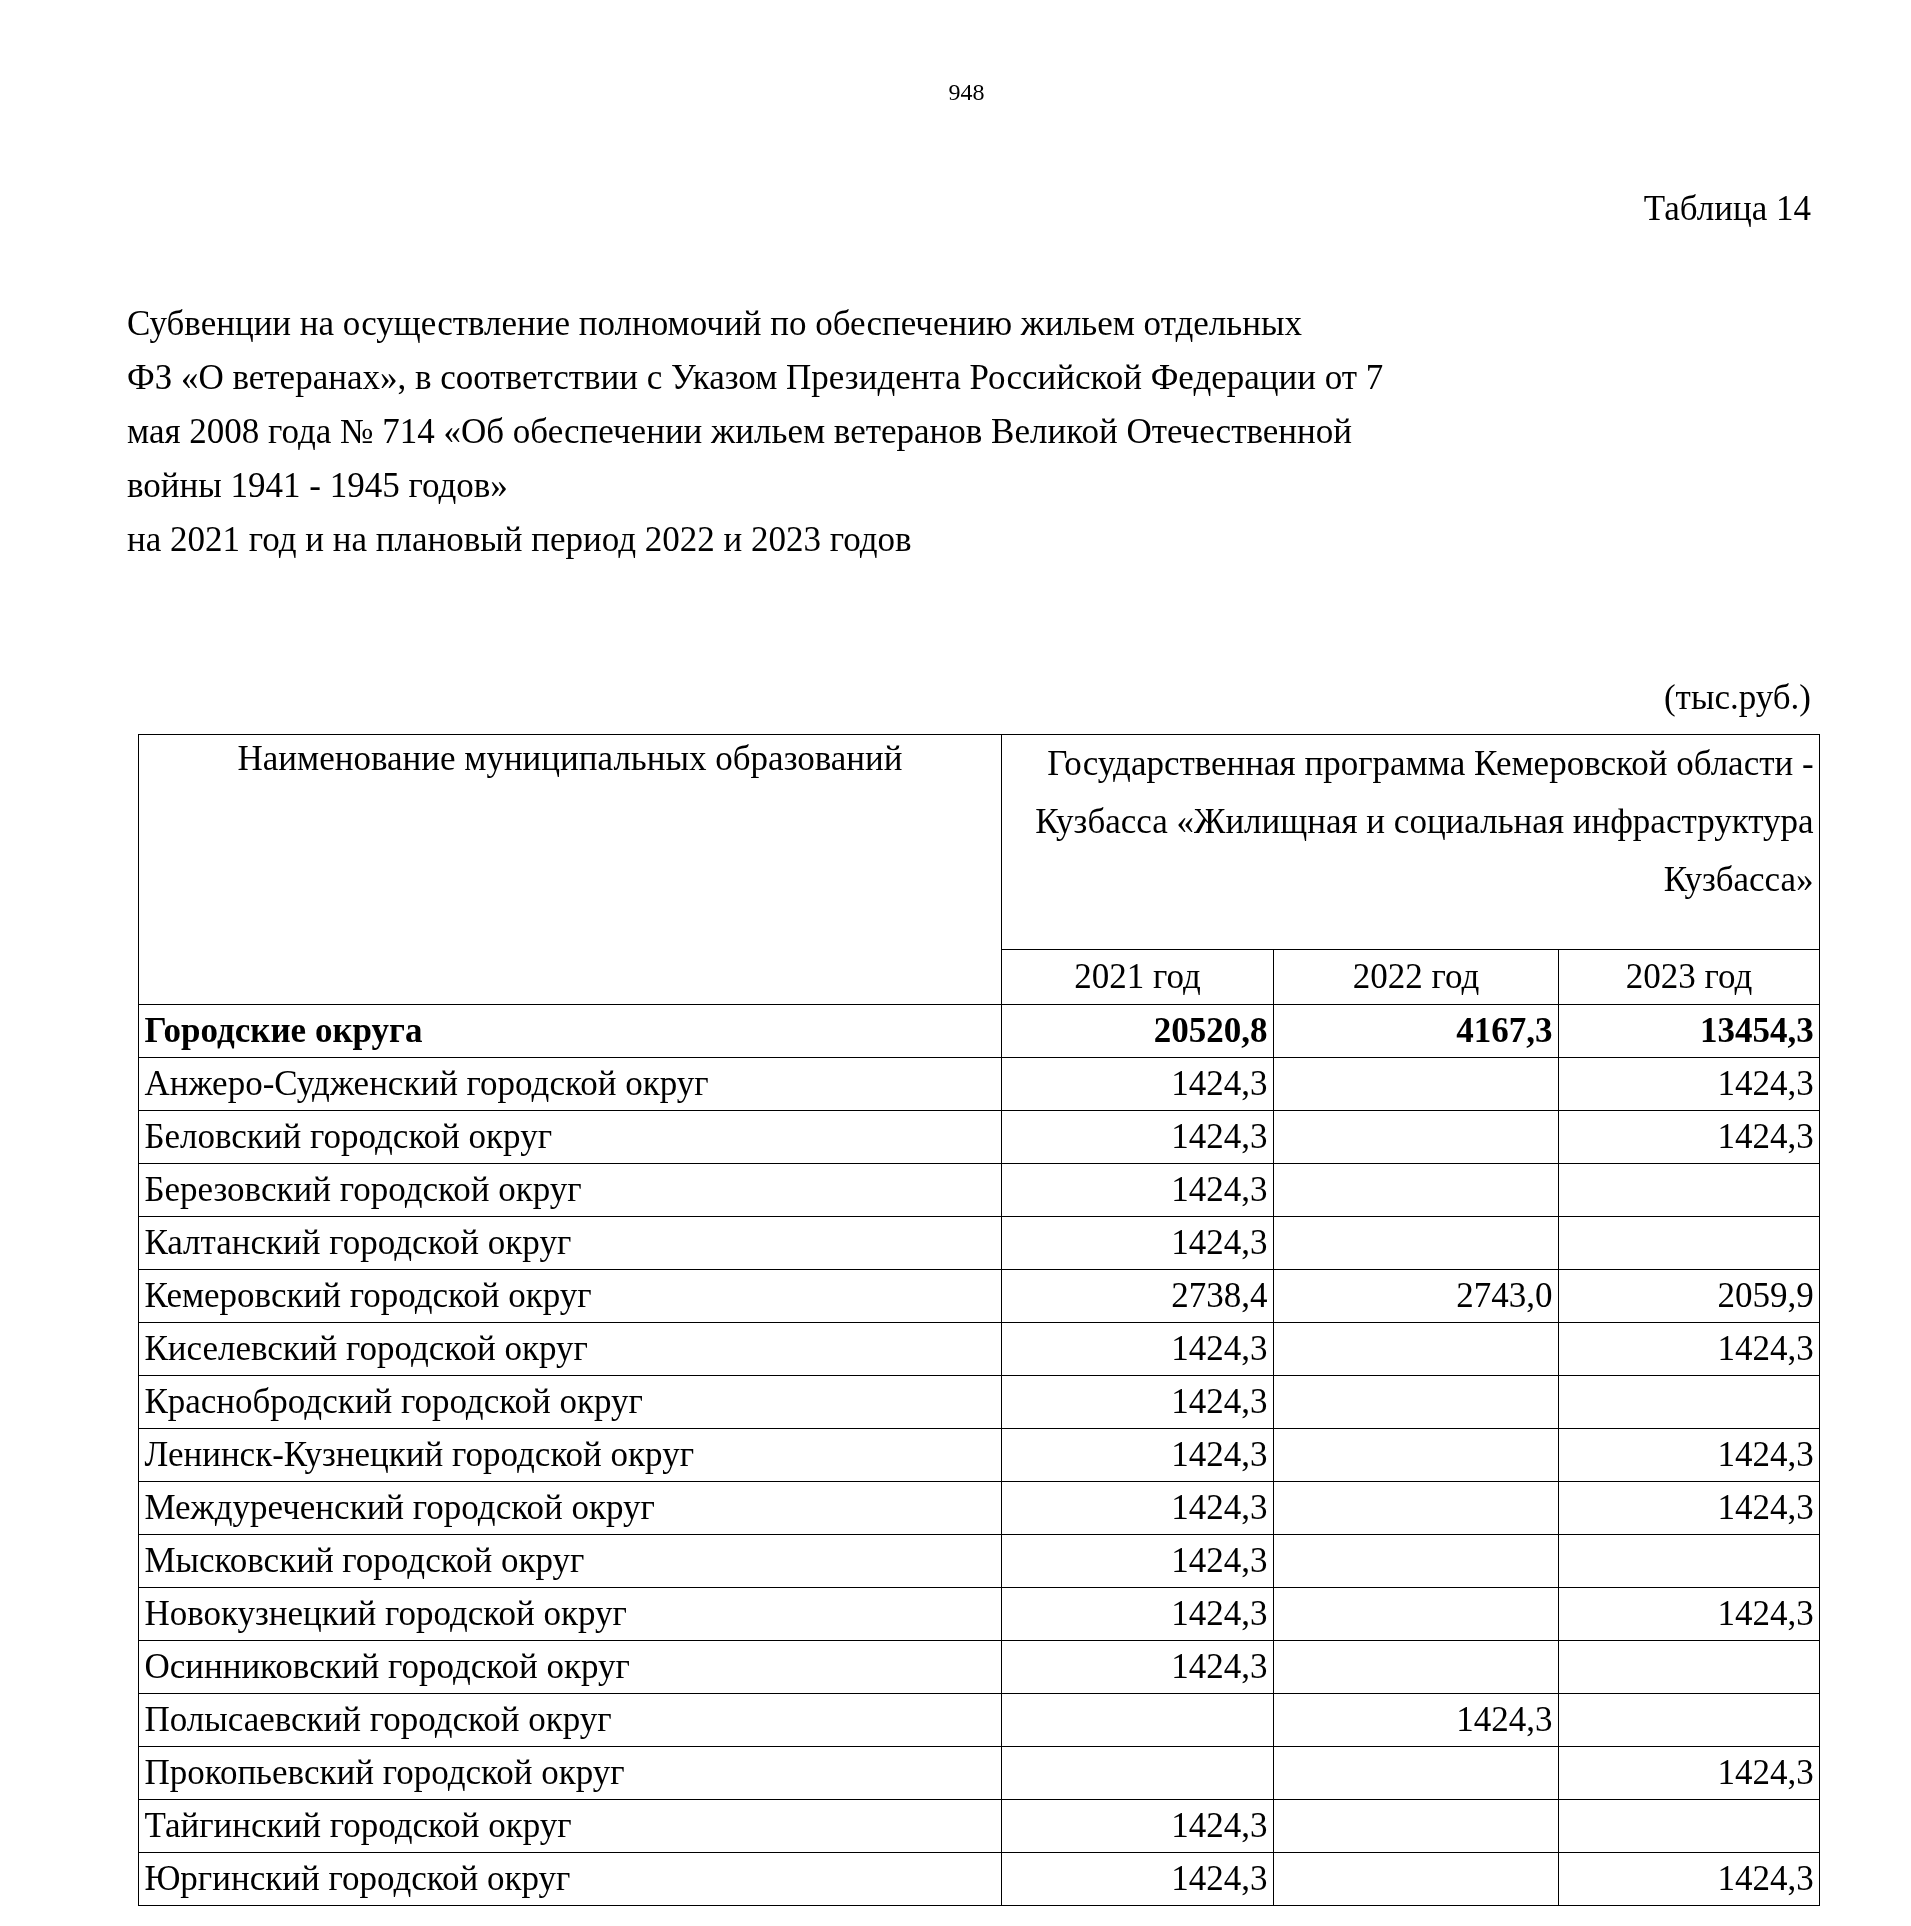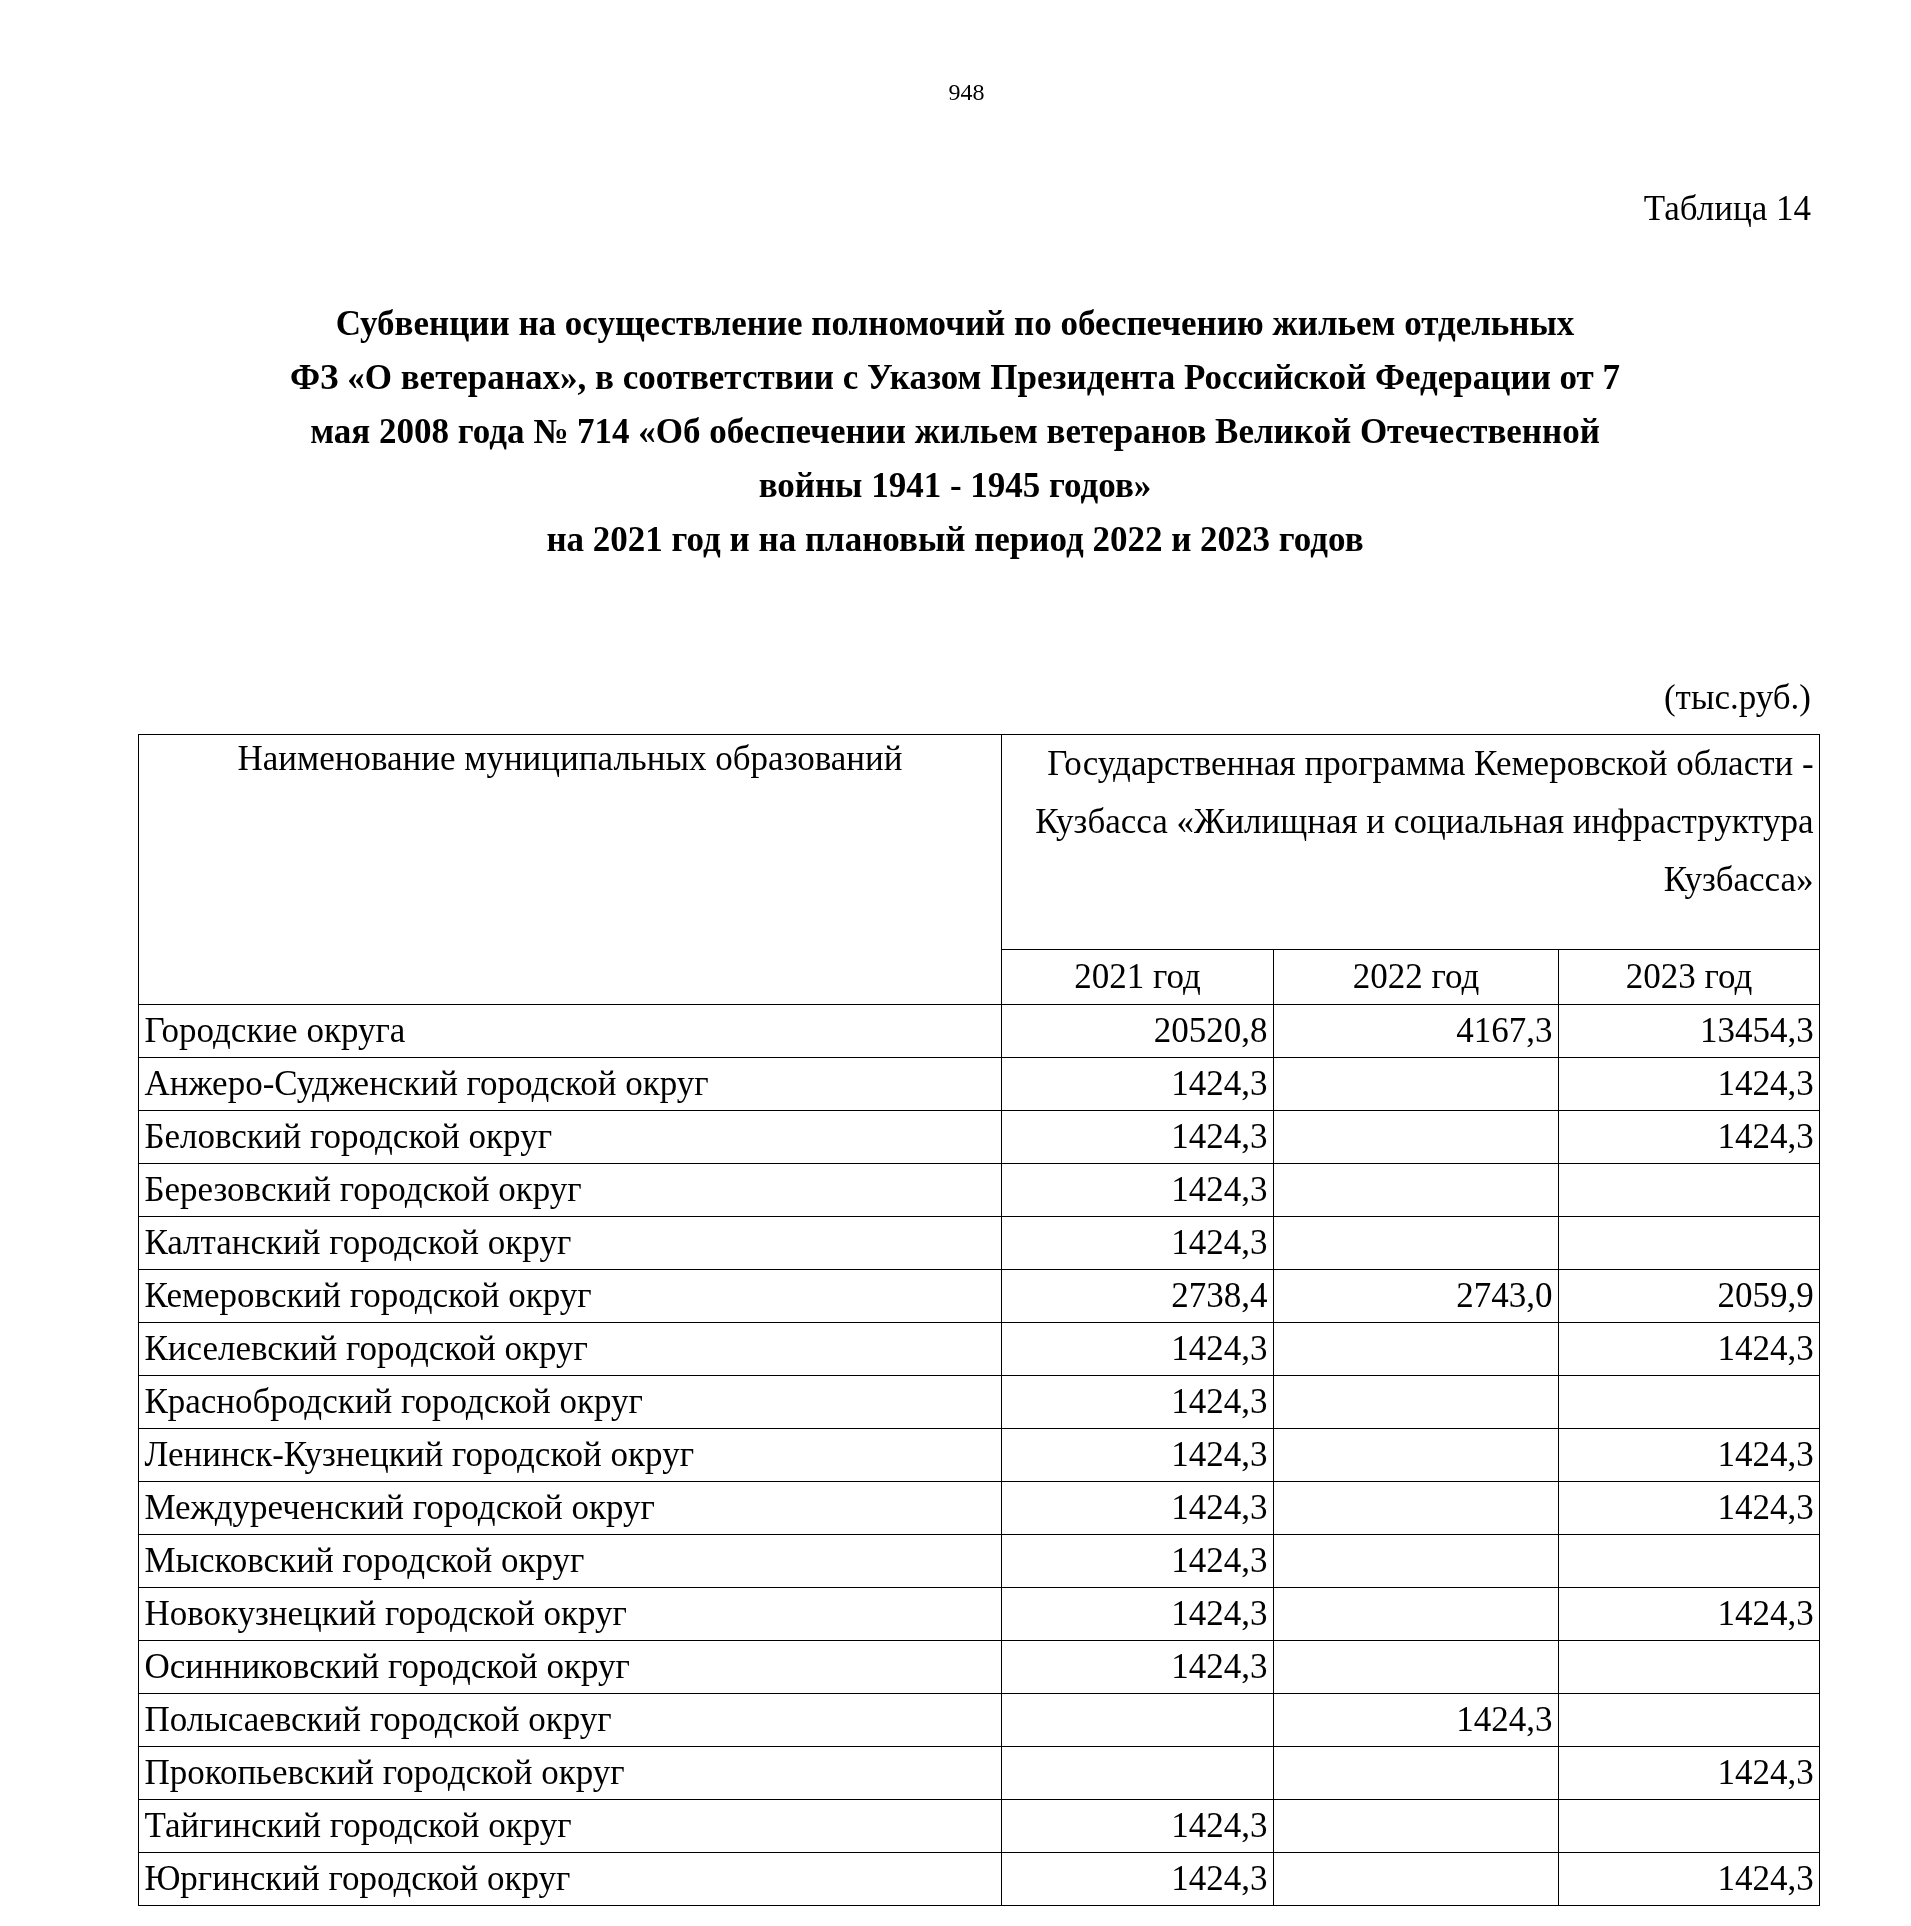--- a/index.html
+++ b/index.html
@@ -9,22 +9,22 @@
   }
   .page-number {
     position: absolute; top: 79px; left: 0; width: 1911px; text-align: center;
     font-size: 24px;
     margin-left: 11px;
   }
   .table-label {
     position: absolute; top: 189px; right: 100px; font-size: 35px;
   }
   .title {
-    position: absolute; top: 297px; left: 127px; width: 1656px; text-align: center;
-    font-weight: bold; font-size: 35px; line-height: 54px;
+    position: absolute; top: 297px; left: 127px; width: 1656px; 
+    font-weight: normal; font-size: 35px; line-height: 54px;
   }
   .title div { white-space: nowrap; }
   .units {
     position: absolute; top: 678px; right: 100px; font-size: 35px;
   }
   table.data {
     position: absolute; top: 734px; left: 138px; width: 1681px;
     border-collapse: collapse; table-layout: fixed; font-size: 35px;
   }
   table.data td, table.data th {
@@ -35,21 +35,21 @@
   table.data col.c-y1 { width: 272px; }
   table.data col.c-y2 { width: 285px; }
   table.data col.c-y3 { width: 261px; }
   .hdr-name { vertical-align: top; text-align: center; padding-top: 3.9px !important; }
   .hdr-prog { vertical-align: top; text-align: right; white-space: normal !important;
               line-height: 58px; height: 214px; padding-top: 0 !important; }
   .hdr-year { text-align: center; height: 54px; }
   tr.row td { height: 52px; line-height: 52px; }
   td.name { text-align: left; }
   td.num { text-align: right; }
-  tr.group td { font-weight: normal; }
+  tr.group td { font-weight: bold; }
 </style>
 </head>
 <body>
 
 <div class="page-number">948</div>
 <div class="table-label">Таблица 14</div>
 
 <div class="title">
   <div>Субвенции на осуществление полномочий по обеспечению жильем отдельных</div>
   <div>ФЗ «О ветеранах», в соответствии с Указом Президента Российской Федерации от 7</div>

